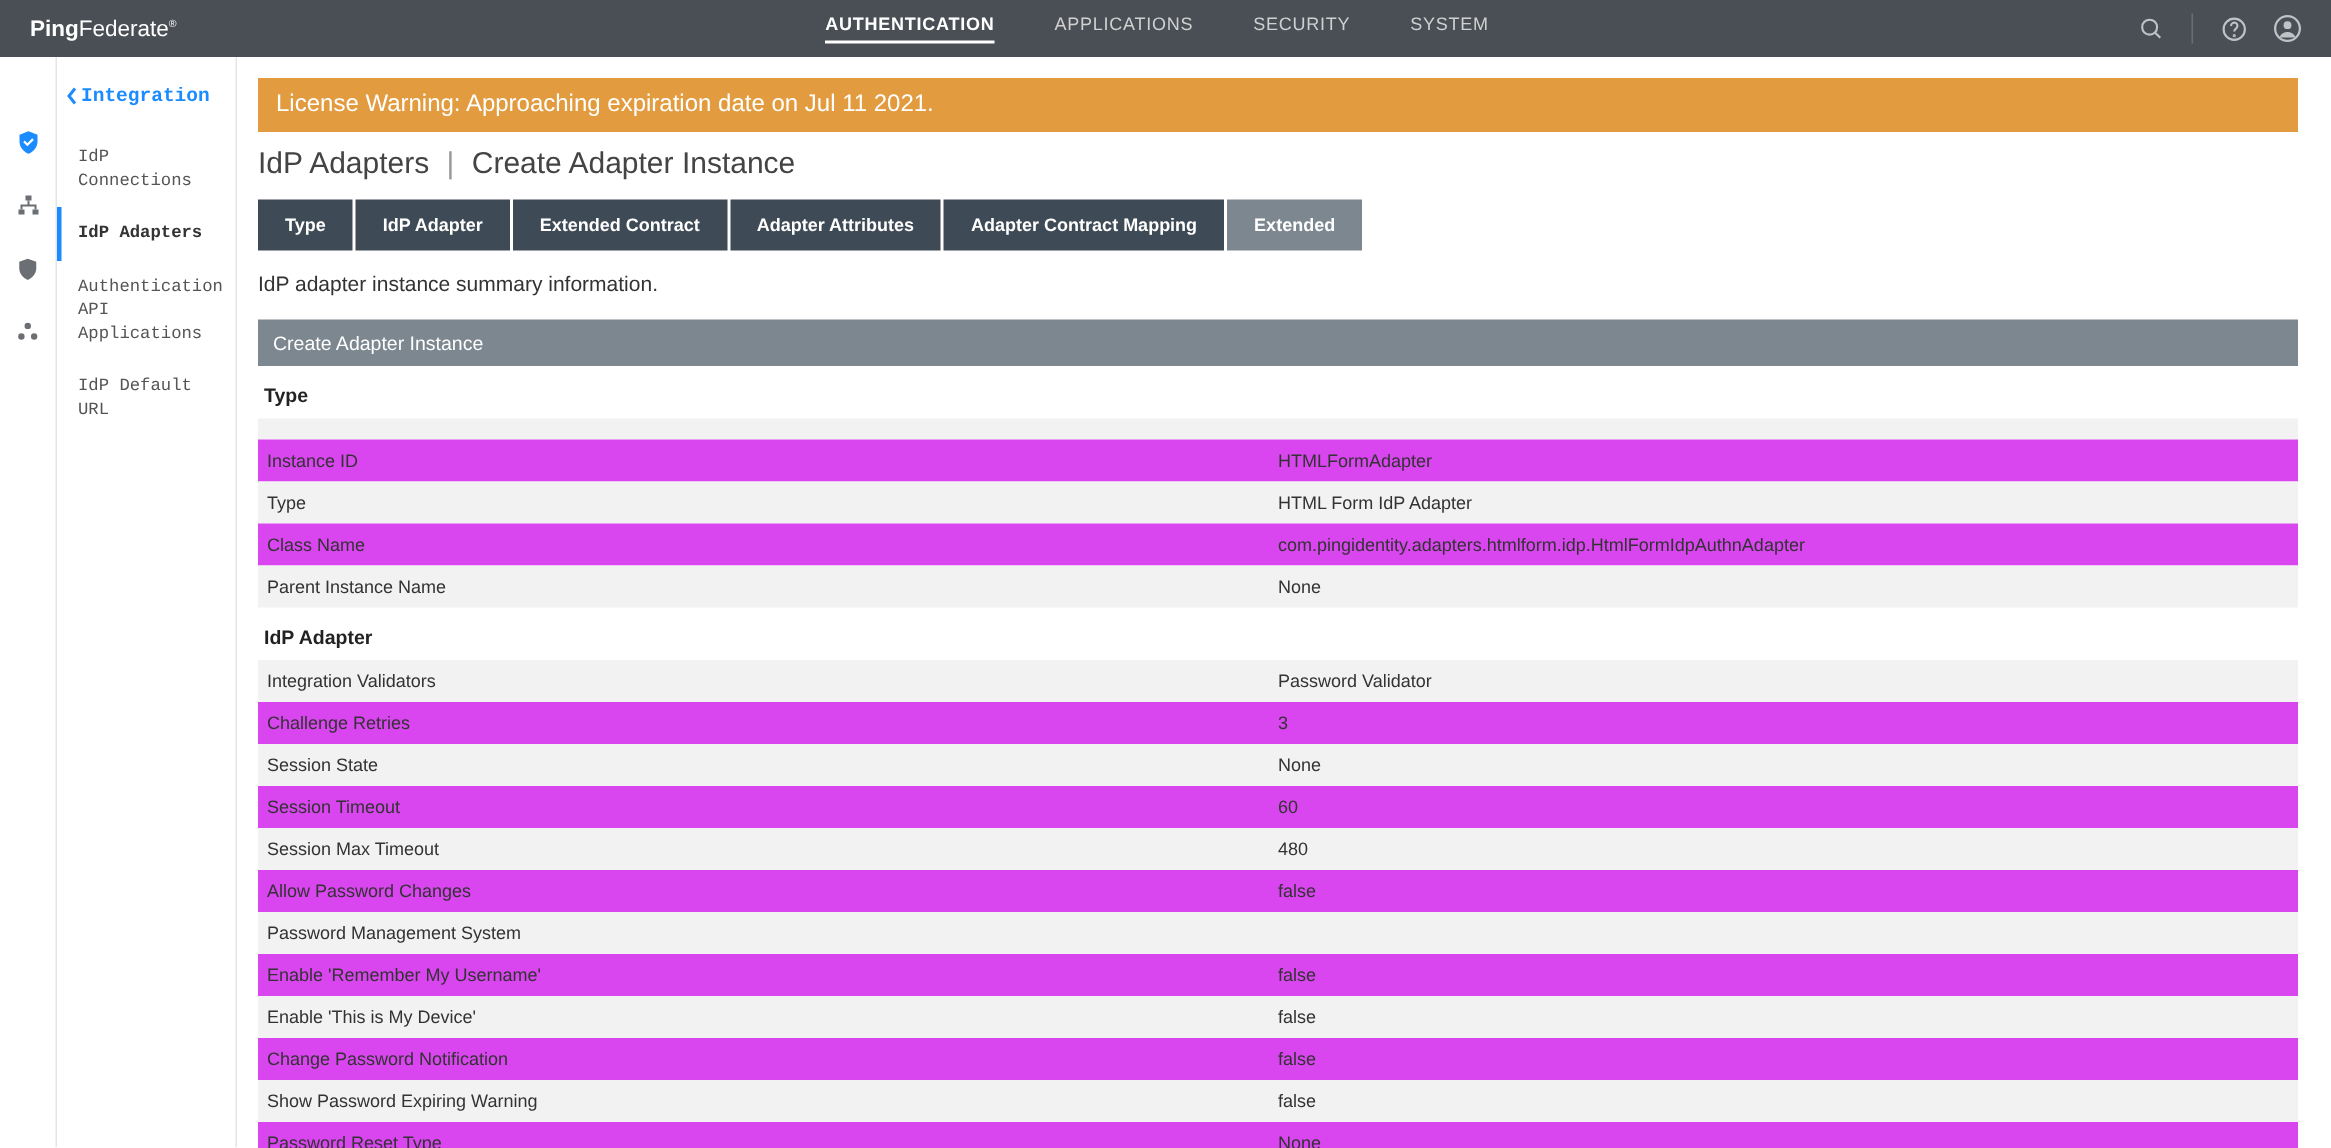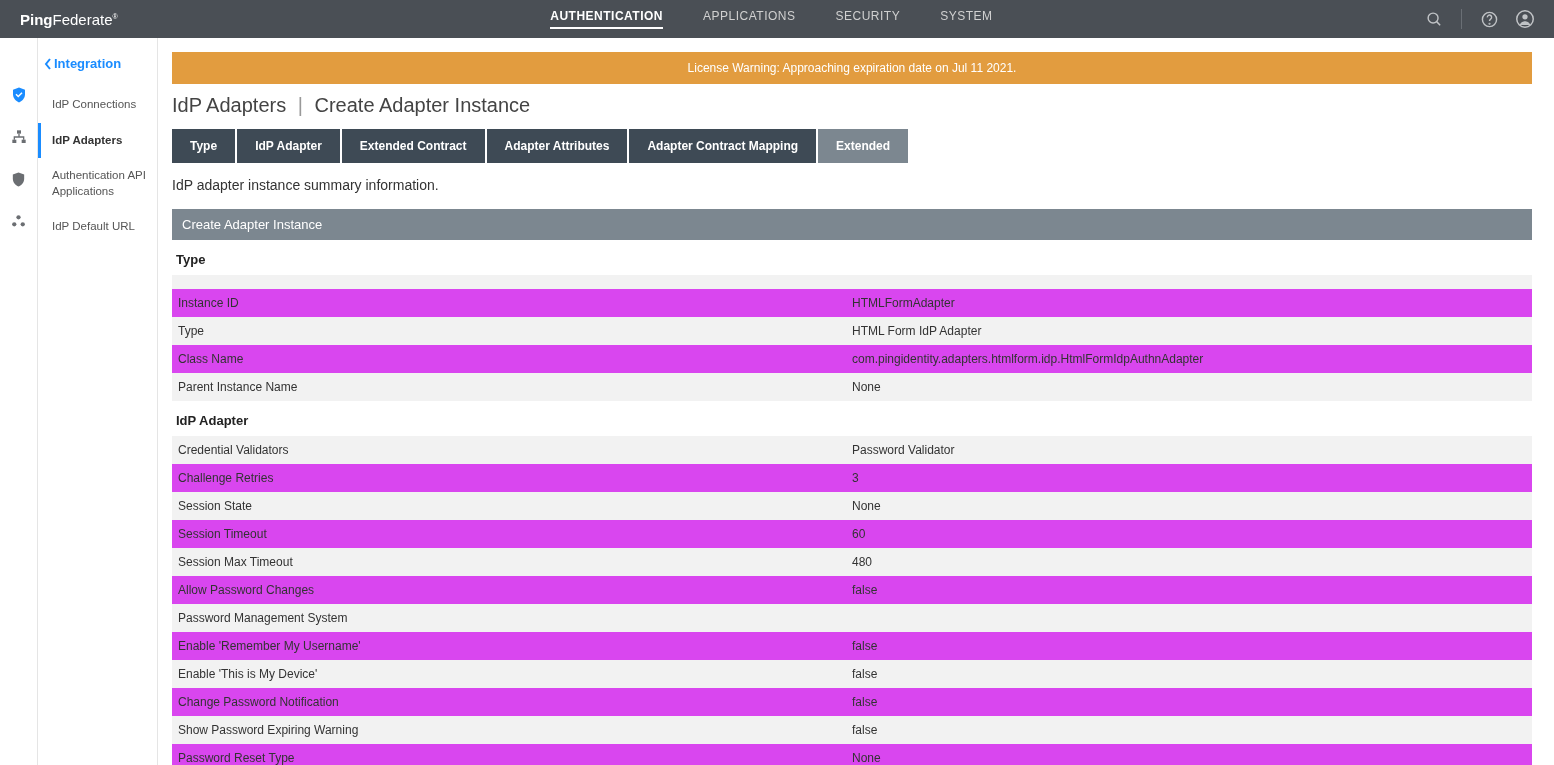--- a/index.html
+++ b/index.html
@@ -23,30 +23,30 @@
   }
   
   .iconrail {
     width: 38px; background: #fff; border-right: 1px solid #e5e5e5; padding-top: 48px;
     display: flex; flex-direction: column; align-items: center; gap: 24px;
   }
   .iconrail .rail-icon { width: 18px; height: 18px; display: flex; align-items: center; justify-content: center; color: #6b6e72; cursor: pointer; }
   .iconrail .rail-icon.accent { color: #1a8cff; }
   
   .sidebar {
-    width: 120px; background: #fff; border-right: 1px solid #e5e5e5; padding: 14px 0;
+    width: 120px; background: #fff; border-right: 1px solid #e5e5e5; padding: 14px 0; font-family: Liberation Mono, monospace;
   }
   .sidebar .back { color: #1a8cff; font-size: 13px; font-weight: 600; padding: 4px 10px 16px 6px; cursor: pointer; display: flex; align-items: center; gap: 2px; }
   .sidebar .item { font-size: 11.5px; color: #555; padding: 10px 8px 10px 14px; cursor: pointer; line-height: 1.35; }
   .sidebar .item.active { font-weight: 700; color: #333; border-left: 3px solid #1a8cff; padding-left: 11px; }
   
   .content { flex: 1; overflow-y: auto; padding: 14px 22px 40px 14px; }
   
   .banner {
-    background: #e29c3f; color: #fff; font-size: 12px; padding: 9px 12px; margin-bottom: 10px; text-align: center;
+    background: #e29c3f; color: #fff; font-size: 16px; padding: 9px 12px; margin-bottom: 10px;
   }
   
   .page-title { font-size: 20px; color: #444; font-weight: 400; margin-bottom: 12px; }
   .page-title .sep { margin: 0 6px; color: #999; }
   
   .wizard-tabs { display: flex; gap: 2px; margin-bottom: 14px; }
   .wizard-tabs .wtab {
     background: #3e4a55; color: #fff; font-size: 12px; font-weight: 600;
     padding: 10px 18px; cursor: pointer;
   }
@@ -203,21 +203,21 @@
             <div class="v">com.pingidentity.adapters.htmlform.idp.HtmlFormIdpAuthnAdapter</div>
           </div>
           <div class="kv-row">
             <div class="k">Parent Instance Name</div>
             <div class="v">None</div>
           </div>
         </div>
         <div class="group-header">IdP Adapter</div>
         <div class="kv-list">
           <div class="kv-row">
-            <div class="k">Credential Validators</div>
+            <div class="k">Integration Validators</div>
             <div class="v">Password Validator</div>
           </div>
           <div class="kv-row">
             <div class="k">Challenge Retries</div>
             <div class="v">3</div>
           </div>
           <div class="kv-row">
             <div class="k">Session State</div>
             <div class="v">None</div>
           </div>

